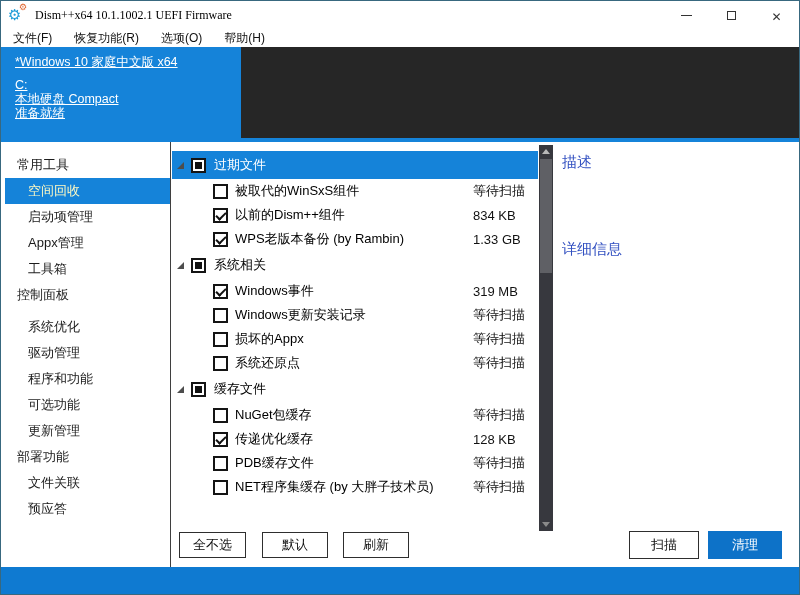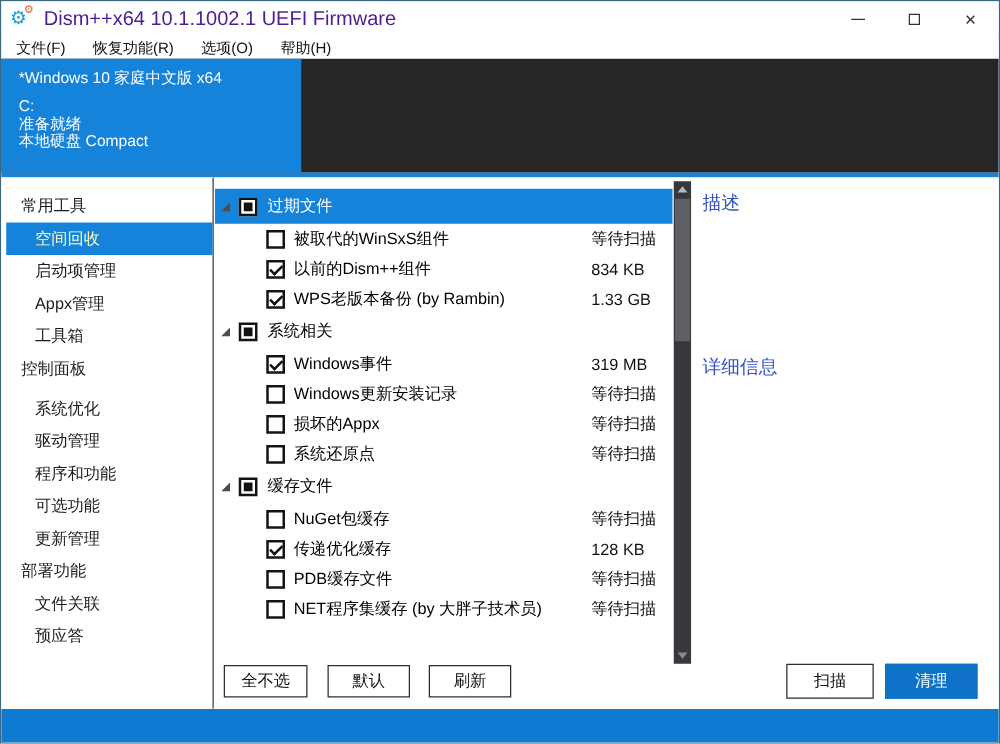--- a/index.html
+++ b/index.html
@@ -5,35 +5,35 @@
   * { box-sizing: border-box; margin: 0; padding: 0; }
   html,body { width:800px; height:595px; }
   body { font-family:"Liberation Sans","DejaVu Sans",sans-serif; background:#fff; }
   .window { width:800px; height:595px; border:1px solid #38687f; display:flex; flex-direction:column; overflow:hidden; background:#fff; }
 
   
   .titlebar { height:29px; display:flex; align-items:center; position:relative; background:#fff; flex:none; }
   .app-icon { width:24px; height:20px; margin-left:7px; position:relative; flex:none; }
   .app-icon::before { content:"⚙"; position:absolute; left:0; top:1px; font-size:15px; line-height:15px; color:#1e9cd7; }
   .app-icon::after { content:"⚙"; position:absolute; left:11px; top:-3px; font-size:9px; line-height:9px; color:#e0662f; }
-  .title-text { font-size:16px; color:#4c1d95; margin-left:3px; }
+  .title-text { font-size:12px; color:#000000; margin-left:3px;font-family:Liberation Serif, serif; }
   .win-controls { position:absolute; right:0; top:0; height:29px; display:flex; }
   .ctrl { width:45px; height:29px; display:flex; align-items:center; justify-content:center; }
   .glyph-min { width:11px; height:1px; background:#333; display:block; }
   .glyph-max { width:9px; height:9px; border:1px solid #333; display:block; }
   .glyph-close::before { content:"✕"; font-size:12px; color:#333; }
 
   
   .menubar { height:17px; display:flex; align-items:center; padding-left:1px; flex:none; background:#fff; }
   .menu-item { font-size:12px; color:#111; padding:0 11px; }
 
   
   .tabbar { height:91px; background:#262626; position:relative; flex:none; }
   .session-tab { position:absolute; left:0; top:0; width:240px; height:91px; background:#1583d9; color:#fff; padding:8px 0 0 14px; }
-  .tab-line { font-size:12.5px; line-height:14px; white-space:nowrap; }
+  .tab-line { font-size:12.5px; line-height:14px; white-space:nowrap;text-decoration:underline; }
   .tab-line.first { margin-bottom:9px; }
   .accent-line { height:4px; background:#1583d9; flex:none; }
 
   
   .content { flex:1; position:relative; background:#fff; overflow:hidden; }
 
   
   .sidebar { position:absolute; left:0; top:0; width:170px; height:100%; border-right:1px solid #3f3f3f; padding-top:10px; background:#fff; }
   .side-section { height:26px; display:flex; align-items:center; padding-left:16px; font-size:13px; color:#1c1c1c; }
   .side-item { height:26px; display:flex; align-items:center; padding-left:27px; font-size:13px; color:#1c1c1c; }
@@ -60,21 +60,21 @@
   .scroll-btn.up { top:0; }
   .scroll-btn.down { bottom:0; }
   .arr-up { width:0; height:0; border-left:4px solid transparent; border-right:4px solid transparent; border-bottom:5px solid #b8b8b8; }
   .arr-down { width:0; height:0; border-left:4px solid transparent; border-right:4px solid transparent; border-top:5px solid #8a8a8a; }
   .scroll-thumb { position:absolute; left:1px; top:14px; width:12px; height:114px; background:#5f6065; }
 
   
   .right-panel { position:absolute; left:552px; top:0; right:0; height:100%; background:#fff;padding-left:32px; }
   .blue-label { position:absolute; left:9px; font-size:15px; color:#3351c1; }
   .blue-label.desc { top:11px; }
-  .blue-label.details { top:98px;margin-top:44px; }
+  .blue-label.details { top:98px; }
 
   
   .btn { position:absolute; display:flex; align-items:center; justify-content:center; font-size:13px; cursor:default; }
   .btn.plain { background:#fff; border:1px solid #2e2e2e; color:#111; }
   .btn-none    { left:178px; top:390px; width:67px; height:26px; }
   .btn-default { left:261px; top:390px; width:66px; height:26px; }
   .btn-refresh { left:342px; top:390px; width:66px; height:26px; }
   .btn-scan  { left:628px; top:389px; width:70px; height:28px; }
   .btn-clean { left:707px; top:389px; width:74px; height:28px; background:#0d72c8; color:#fff; border:1px solid #0d72c8; }
 
@@ -106,22 +106,22 @@
     <span class="menu-item">文件(F)</span>
     <span class="menu-item">恢复功能(R)</span>
     <span class="menu-item">选项(O)</span>
     <span class="menu-item">帮助(H)</span>
   </div>
 
   <div class="tabbar">
     <div class="session-tab">
       <div class="tab-line first">*Windows 10 家庭中文版 x64</div>
       <div class="tab-line">C:</div>
+      <div class="tab-line">本地硬盘 Compact</div>
       <div class="tab-line">准备就绪</div>
-      <div class="tab-line">本地硬盘 Compact</div>
     </div>
   </div>
 
   <div class="accent-line"></div>
 
   <div class="content">
 
     <div class="sidebar">
       <div class="side-section">常用工具</div>
       <div class="side-item selected">空间回收</div>

